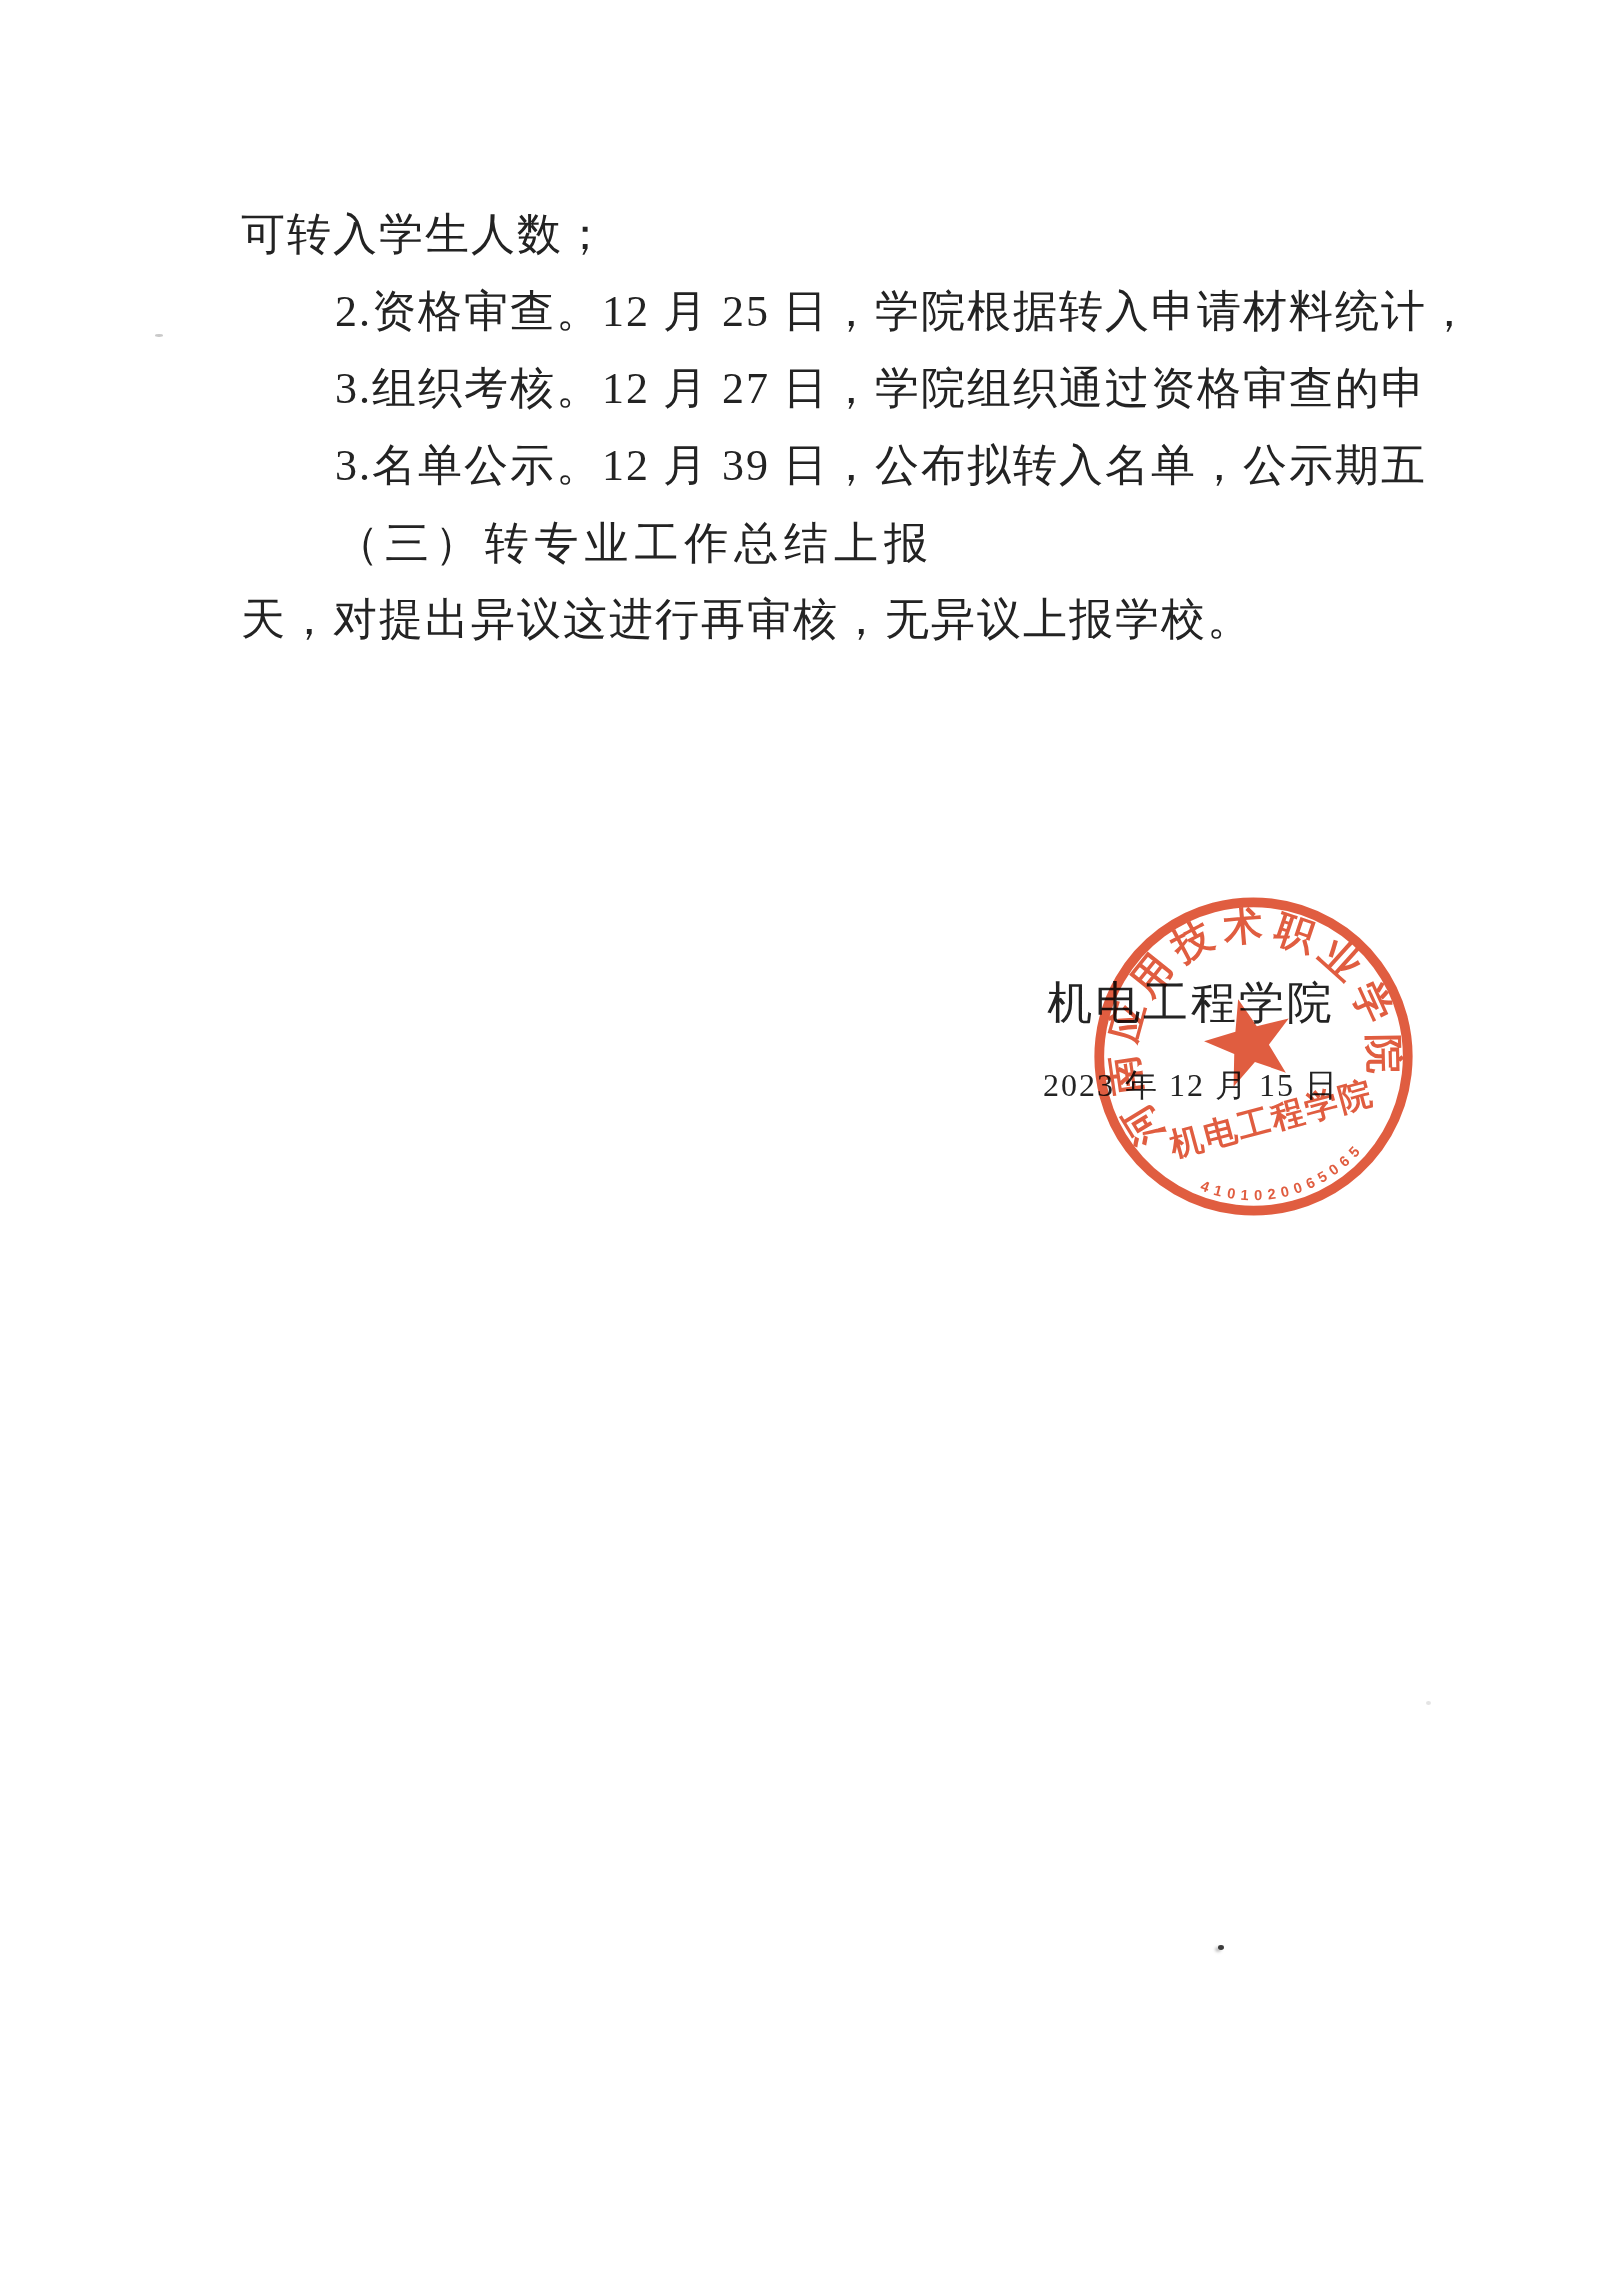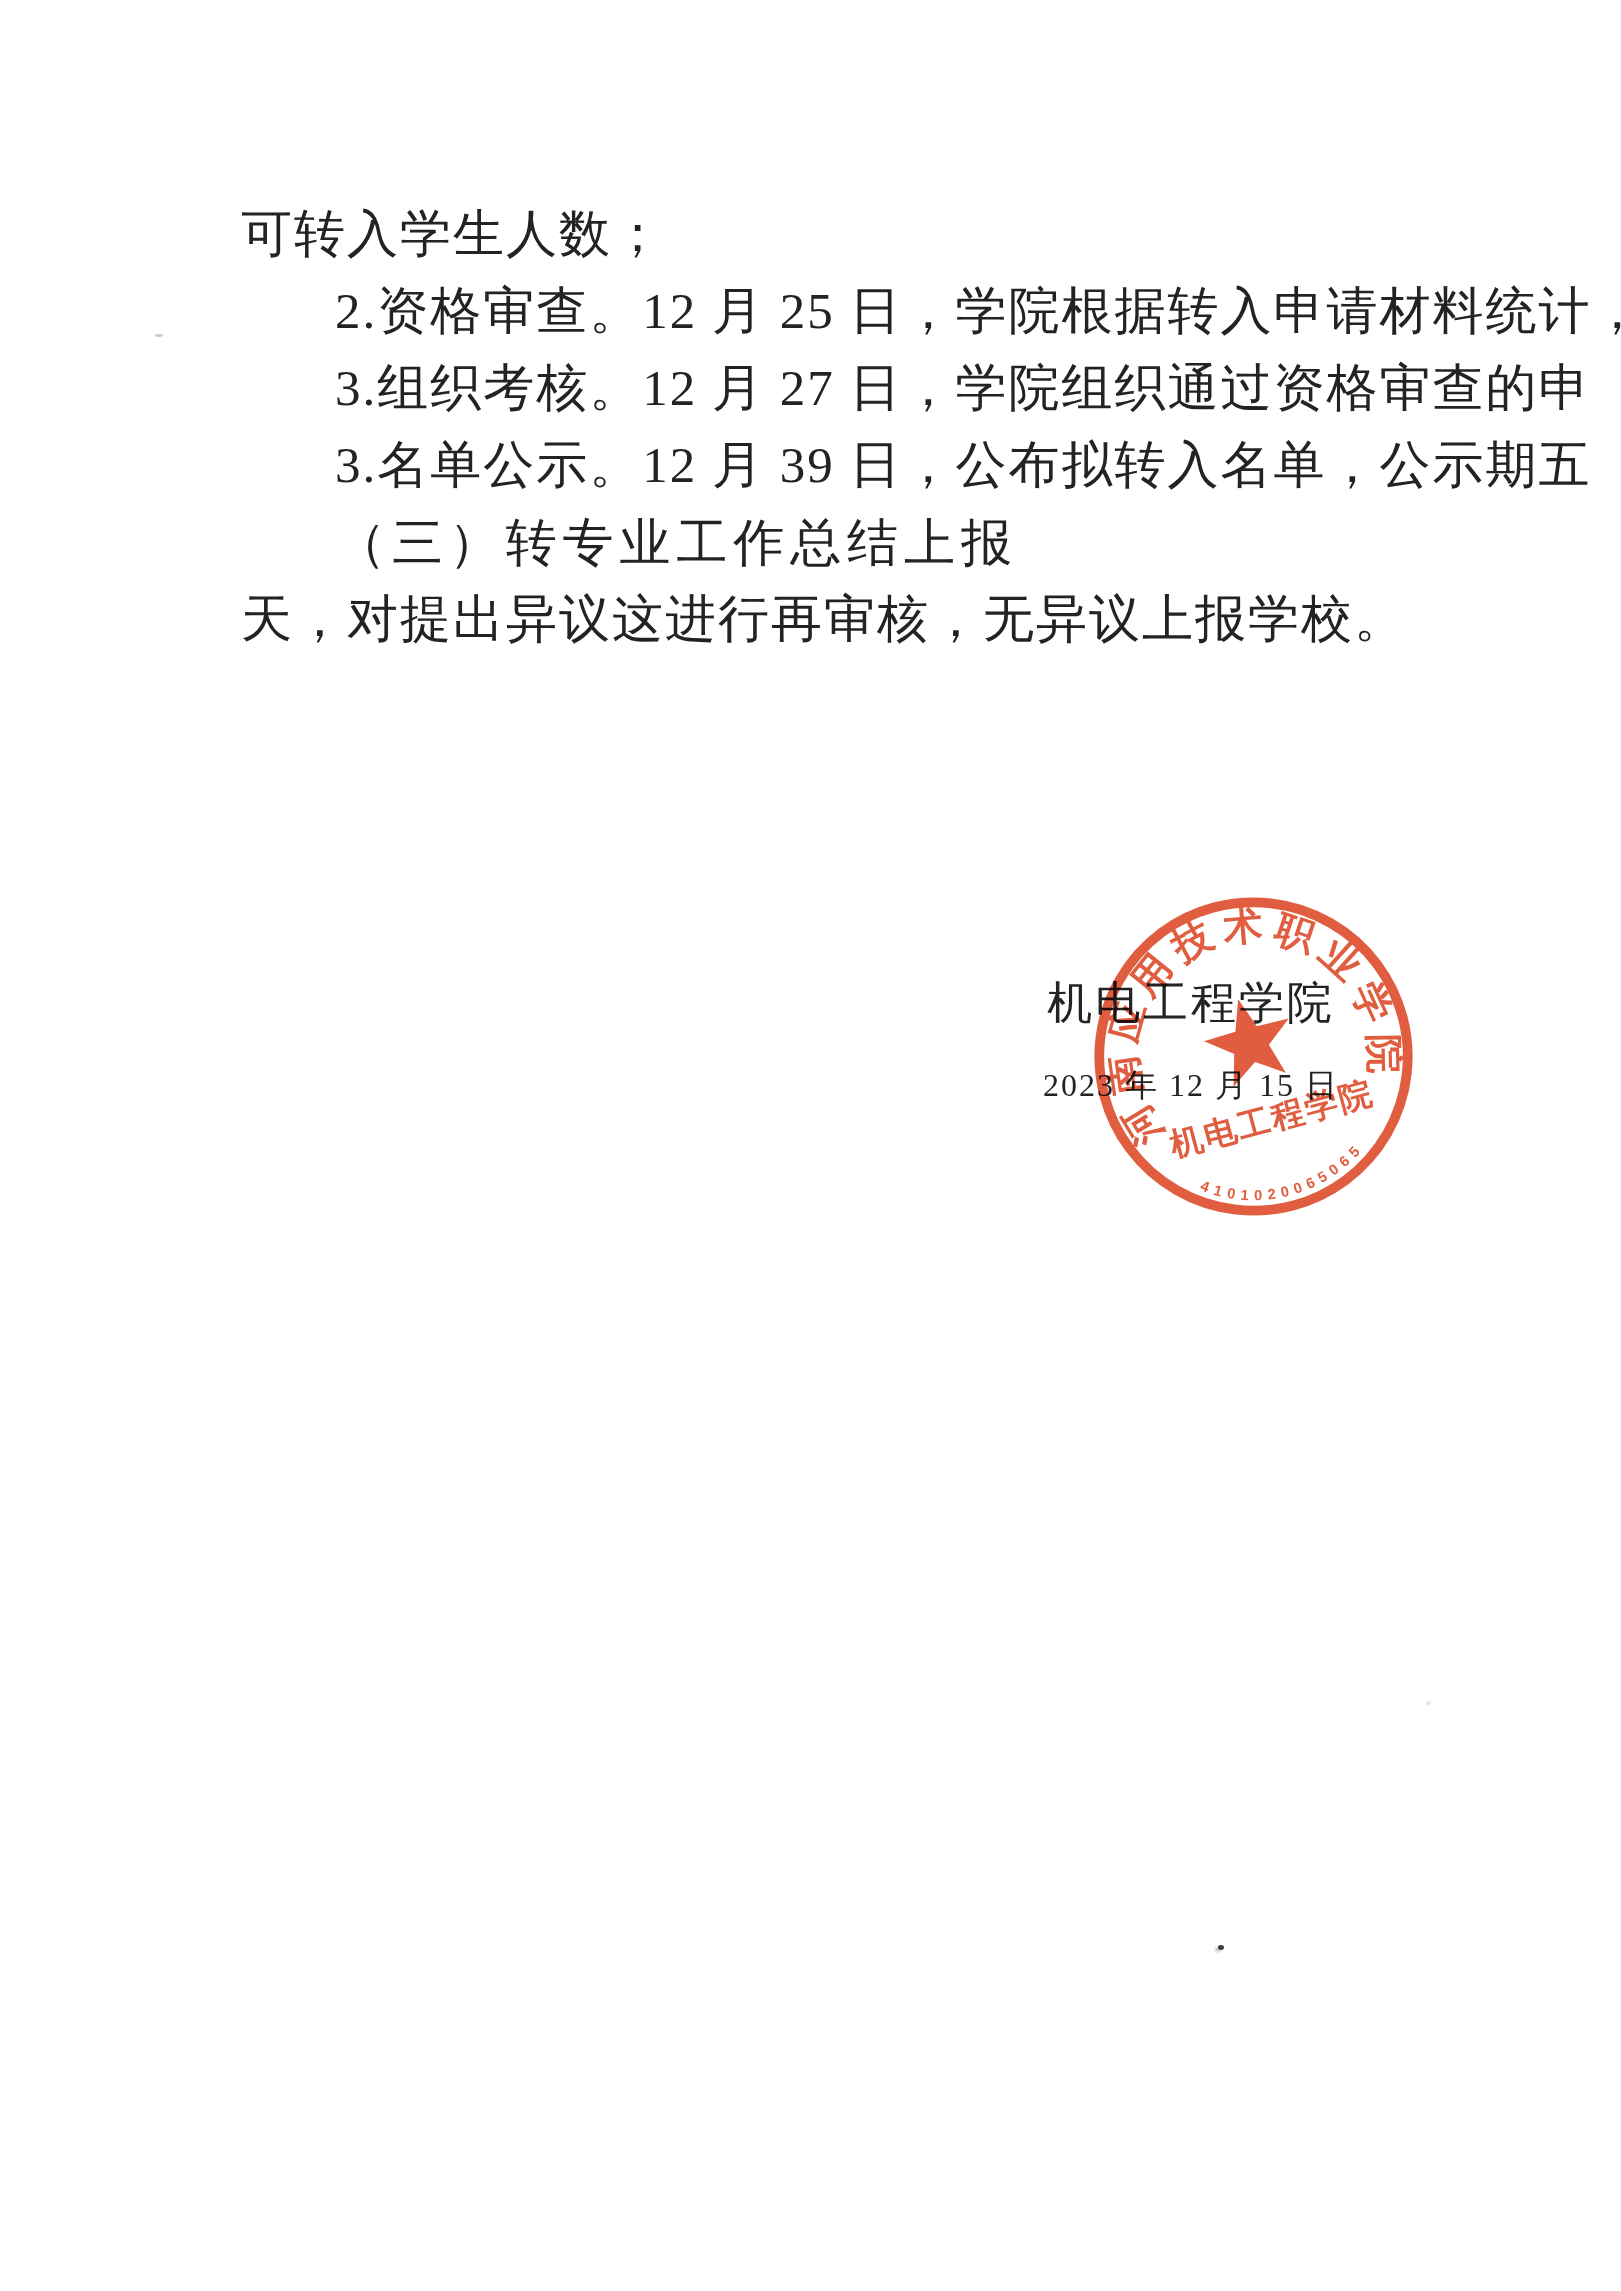--- a/index.html
+++ b/index.html
@@ -13,21 +13,21 @@
   .page {
     position: absolute; inset: 0;
     background: var(--paper, #ffffff);
   }
   
   .doc-lines {
     position: absolute;
     left: 241px; top: 202px;
     width: 1157px;
     color: var(--ink, #222);
-    font-size: 51px;
+    font-size: 44px;
     letter-spacing: 2px;
   }
   .doc-line {
     height: 77px;
     line-height: 65px;
     white-space: nowrap;
   }
   .doc-line.indent { padding-left: 94px; font-family: Liberation Serif, serif; }
   .doc-line.heading {
     font-family: "DejaVu Serif", serif;

